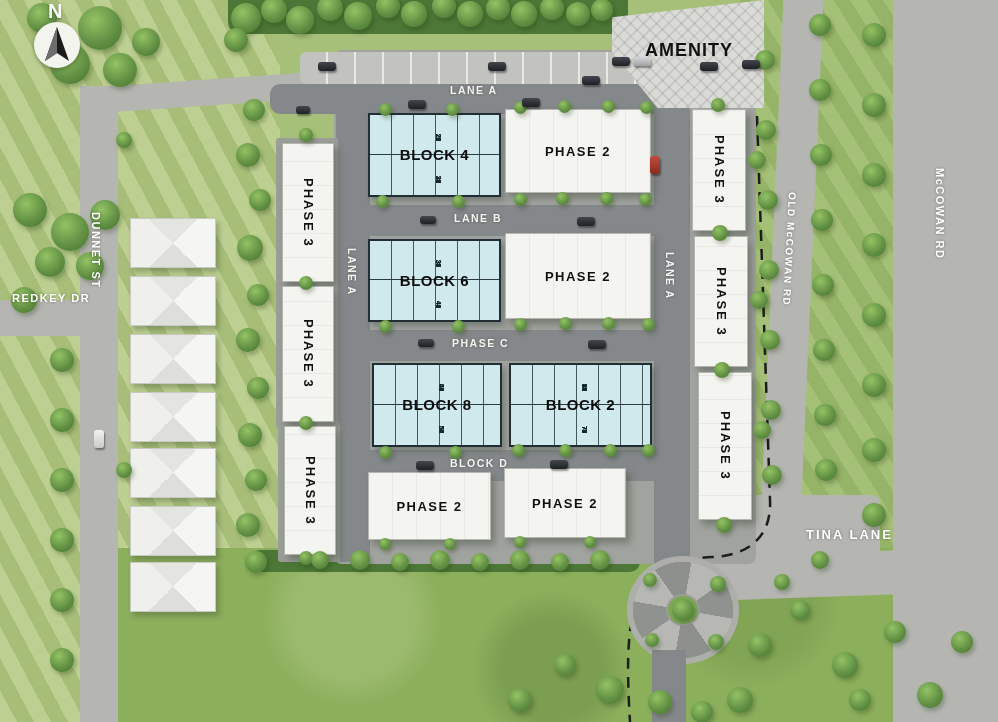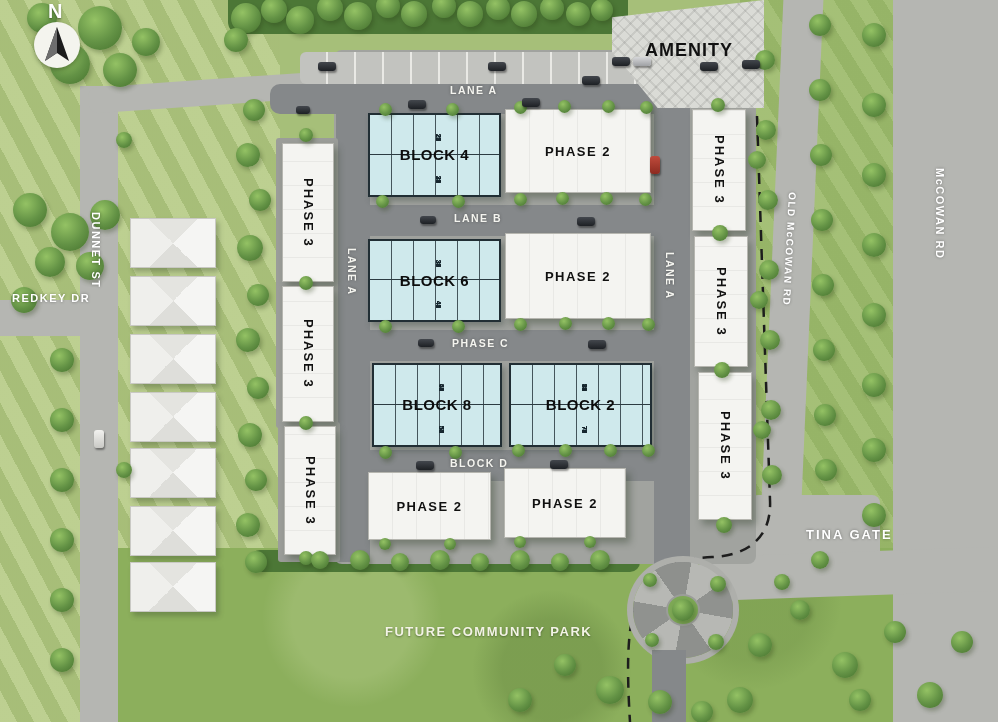--- a/index.html
+++ b/index.html
@@ -463,23 +463,22 @@
   <div class="lane-label" style="left:454px;top:212px;">LANE B</div>
   <div class="lane-label" style="left:452px;top:337px;">PHASE C</div>
   <div class="lane-label" style="left:450px;top:457px;">BLOCK D</div>
   <div class="lane-label vert" style="left:346px;top:248px;">LANE A</div>
   <div class="lane-label vert" style="left:664px;top:252px;">LANE A</div>
 
   <div class="road-label vert" style="left:90px;top:212px;">DUNNET ST</div>
   <div class="road-label" style="left:12px;top:292px;">REDKEY DR</div>
   <div class="road-label vert" style="left:934px;top:168px;">McCOWAN RD</div>
   <div class="road-label vert" style="left:784px;top:192px;transform:rotate(3deg);font-size:10px;">OLD McCOWAN RD</div>
-  <div class="road-label" style="left:806px;top:527px;font-size:13px;letter-spacing:2px;">TINA GATE</div>
-
-  <div class="park-label" style="left:385px;top:624px;">FUTURE COMMUNITY PARK</div>
+  <div class="road-label" style="left:806px;top:527px;font-size:13px;letter-spacing:2px;">TINA LANE</div>
+
 
   <div class="compass-n">N</div>
   <div class="compass-circle">
     <svg width="46" height="46" viewBox="0 0 46 46" style="position:absolute;left:0;top:0;">
       <path d="M23,5 L35,39 L23,31 L11,39 Z" fill="#1c1c1c"></path>
       <path d="M23,5 L11,39 L23,31 Z" fill="#6e6e6e"></path>
     </svg>
   </div>
 </div>
 

